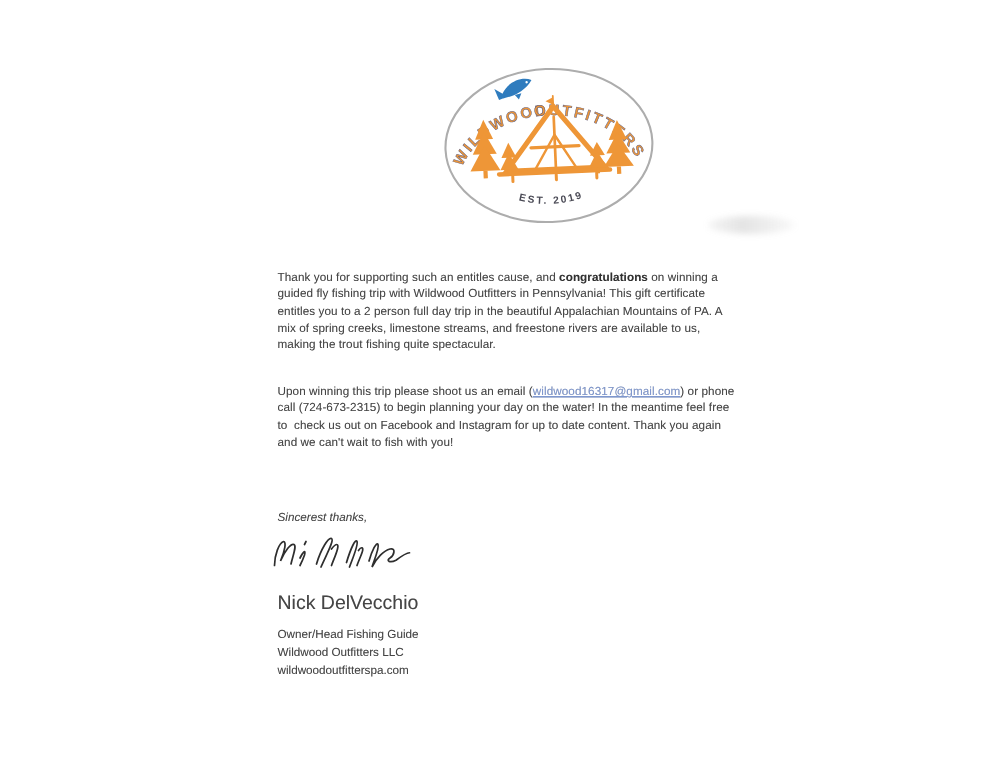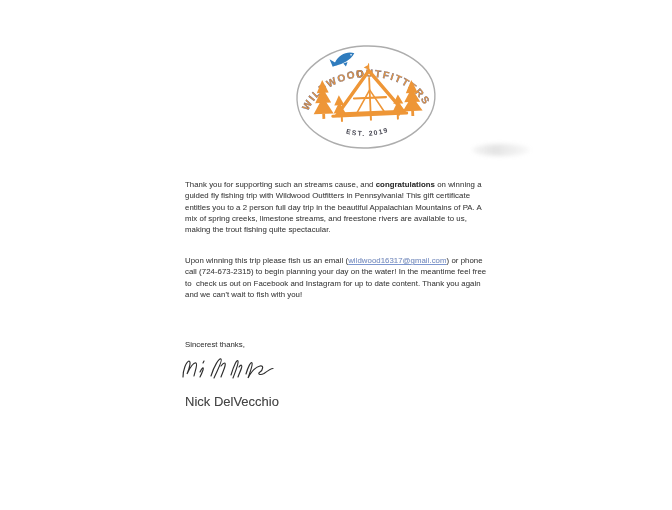--- a/index.html
+++ b/index.html
@@ -25,21 +25,21 @@
     position:absolute;left:185px;width:335px;
     font-size:7.8px;line-height:11.3px;letter-spacing:0.05px;
     white-space:pre-wrap;color:var(--ink);
     text-shadow:0 0 0.4px rgba(80,80,80,0.35);
   }
   #para1{top:179px;}
   #para2{top:255px;}
   .bold{font-weight:700;color:var(--ink-bold);}
   a.email-link{color:var(--link);cursor:pointer;}
   .closing{position:absolute;left:185px;top:340px;font-size:7.8px;
-    text-shadow:0 0 0.4px rgba(80,80,80,0.35);}
+    text-shadow:0 0 0.4px rgba(80,80,80,0.35);font-style:italic;}
   .signature{position:absolute;left:180px;top:351px;width:96px;height:36px;}
   .signer-name{position:absolute;left:185px;top:394px;font-size:13px;
     text-shadow:0 0 0.4px rgba(80,80,80,0.35);}
   .sig-block{position:absolute;left:185px;top:417px;font-size:7.8px;line-height:12px;
     text-shadow:0 0 0.4px rgba(80,80,80,0.35);}
   .smudge{
     position:absolute;left:472px;top:144px;width:58px;height:12px;border-radius:50%;
     background:linear-gradient(90deg,rgba(150,150,150,0.10),rgba(120,120,120,0.20) 40%,rgba(150,150,150,0.06));
     filter:blur(2px);
   }
@@ -110,41 +110,46 @@
           <path d="M104,52 L109,61 L99,61 Z"></path>
           <path d="M104,58 L110,69 L98,69 Z"></path>
           <rect x="102.8" y="69" width="2.4" height="4"></rect>
         </g>
       </g>
     </svg>
   </div>
 
   <div class="smudge"></div>
 
-  <div id="para1" class="body-text"><span>Thank you for supporting such an streams cause, and </span><span class="bold">congratulations</span><span> on winning a
+  <div id="para1" class="body-text"><span>Thank you for supporting such an entitles cause, and </span><span class="bold">congratulations</span><span> on winning a
 guided fly fishing trip with Wildwood Outfitters in Pennsylvania! This gift certificate
 entitles you to a 2 person full day trip in the beautiful Appalachian Mountains of PA. A
 mix of spring creeks, limestone streams, and freestone rivers are available to us,
 making the trout fishing quite spectacular.</span></div>
 
-  <div id="para2" class="body-text"><span>Upon winning this trip please fish us an email (</span><a href="#" class="email-link">wildwood16317@gmail.com</a><span>) or phone
+  <div id="para2" class="body-text"><span>Upon winning this trip please shoot us an email (</span><a href="#" class="email-link">wildwood16317@gmail.com</a><span>) or phone
 call (724-673-2315) to begin planning your day on the water! In the meantime feel free
 to  check us out on Facebook and Instagram for up to date content. Thank you again
 and we can't wait to fish with you!</span></div>
 
   <div class="closing">Sincerest thanks,</div>
 
   <div class="signature">
     <svg viewBox="0 0 96 36" width="96" height="36">
       <g fill="none" stroke="#2e2e2e" stroke-width="1.15" stroke-linecap="round">
         <path d="M3,26 C3,19 6,11 9,10 C11,10 10,16 7,23 C10,16 14,11 16,12 C18,13 15,20 14,25"></path>
         <path d="M20,21 C22,17 24,15 23,19 C22,22 21,24 20,26 M23,12 L24,10"></path>
         <path d="M31,25 C34,15 39,7 41,8 C43,9 38,18 34,27 M41,15 C44,11 46,11 45,15 C44,19 42,23 41,26"></path>
         <path d="M51,24 C54,14 57,8 58,10 C59,12 56,19 53,27 M59,16 C61,13 62.5,14 61.5,17 C60.5,20 59,23 58,26"></path>
         <path d="M66,23 C68,16 71,10 72,12 C73,14 70,21 68,27 C71,21 76,16 80,15 C84,14 83,19 80,21 C77,23 80,24.5 84,22.5 C88,19.5 91,17.5 93,17.5"></path>
       </g>
     </svg>
   </div>
 
   <div class="signer-name">Nick DelVecchio</div>
 
+  <div class="sig-block">
+    <div>Owner/Head Fishing Guide</div>
+    <div>Wildwood Outfitters LLC</div>
+    <div>wildwoodoutfitterspa.com</div>
+  </div>
 
 </div>
 
 </body></html>

